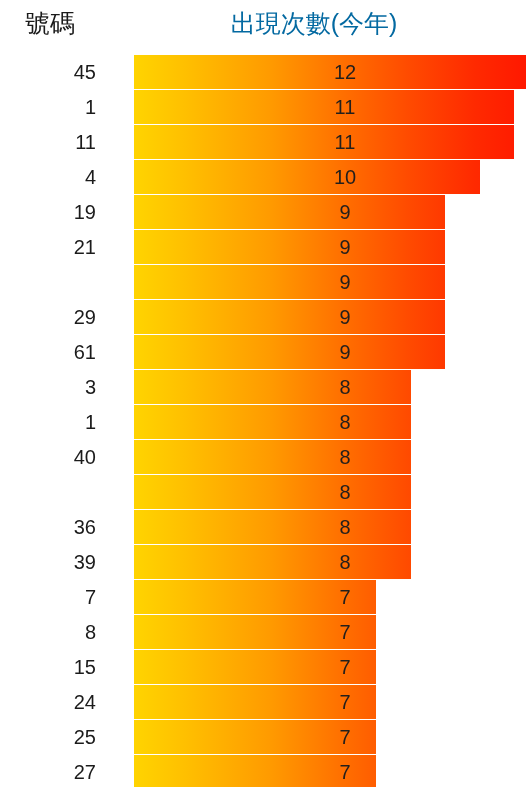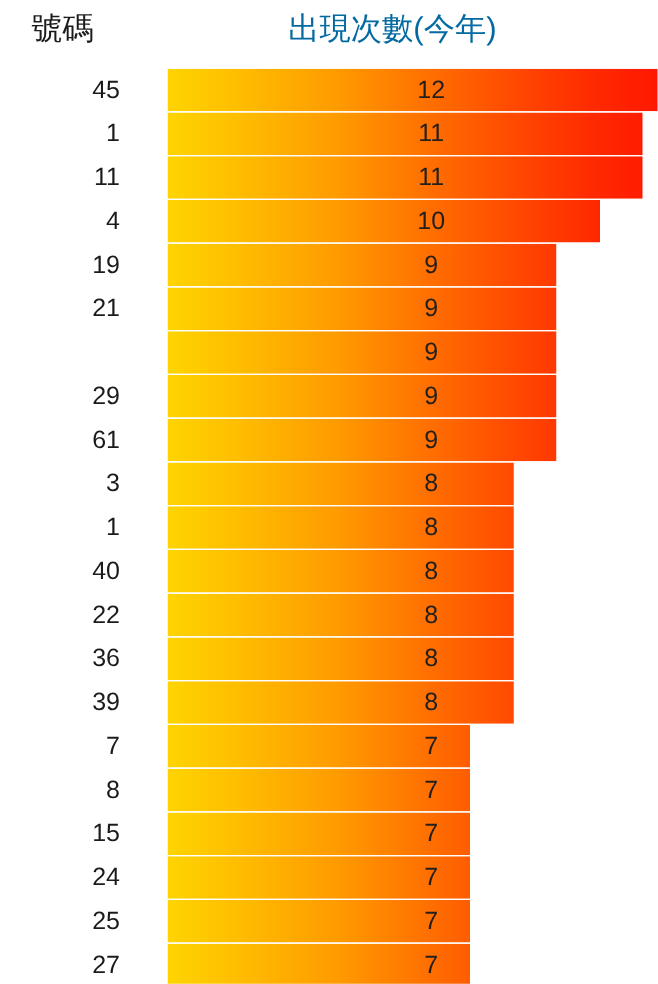--- a/index.html
+++ b/index.html
@@ -214,21 +214,20 @@
         <div class="val-label">8</div>
       </div>
       <div class="row">
         <div class="cat-label">40</div>
         <div class="bar-wrap" style="width: 276.667px;">
           <div class="bar-fill"></div>
         </div>
         <div class="val-label">8</div>
       </div>
       <div class="row">
-        <div class="cat-label">22</div>
         <div class="bar-wrap" style="width: 276.667px;">
           <div class="bar-fill"></div>
         </div>
         <div class="val-label">8</div>
       </div>
       <div class="row">
         <div class="cat-label">36</div>
         <div class="bar-wrap" style="width: 276.667px;">
           <div class="bar-fill"></div>
         </div>

